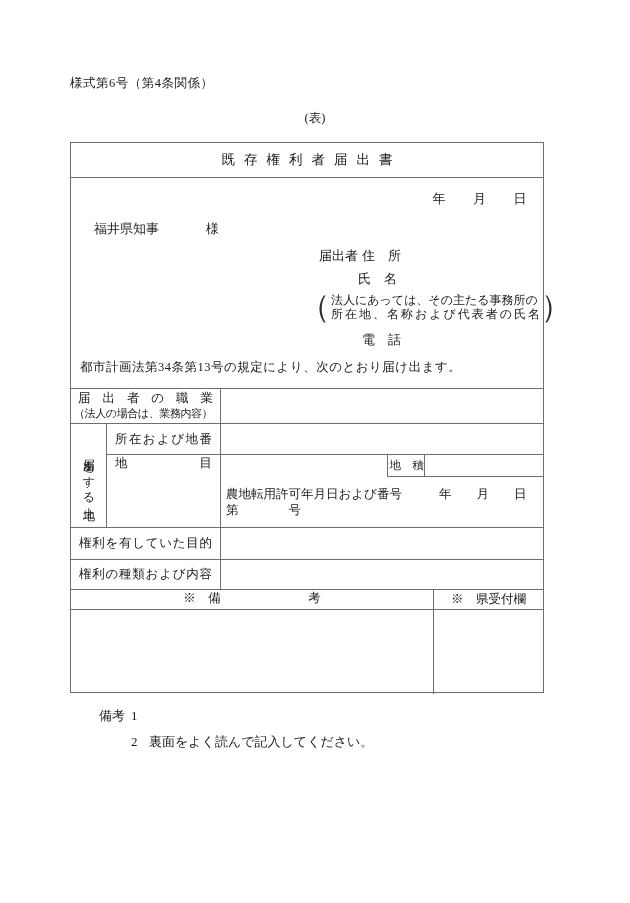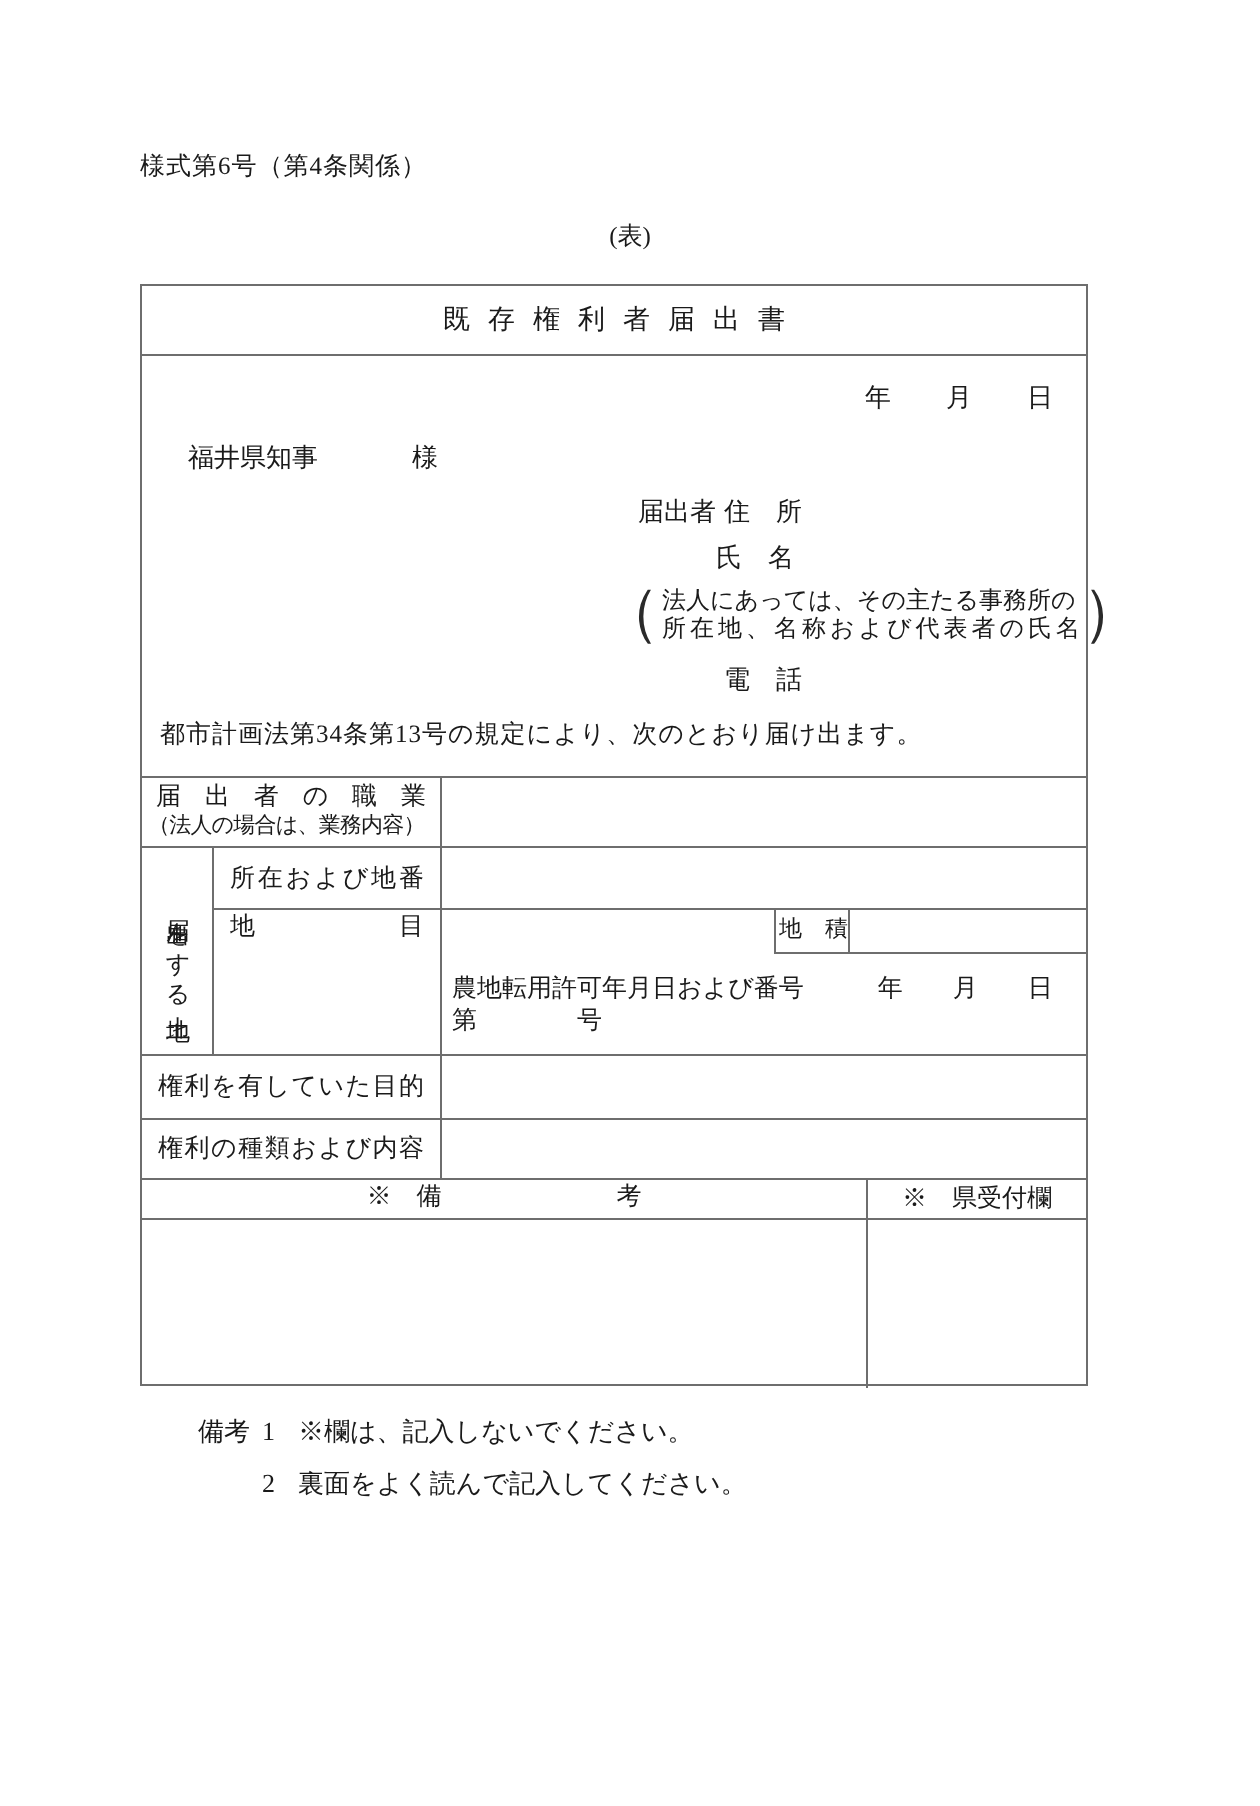--- a/index.html
+++ b/index.html
@@ -176,21 +176,20 @@
       <div class="remarks-body-left"></div>
       <div class="remarks-body-right"></div>
     </div>
 
   </div>
 
   <div class="abs notes">
     <div class="note-row">
       <span class="notes-label">備考</span>
       <span class="note-num">1</span>
-      <span>※欄は、記入しないでください。</span>
     </div>
     <div class="note-row">
       <span class="notes-label"></span>
       <span class="note-num">2</span>
       <span>裏面をよく読んで記入してください。</span>
     </div>
   </div>
 
 </div>
 

